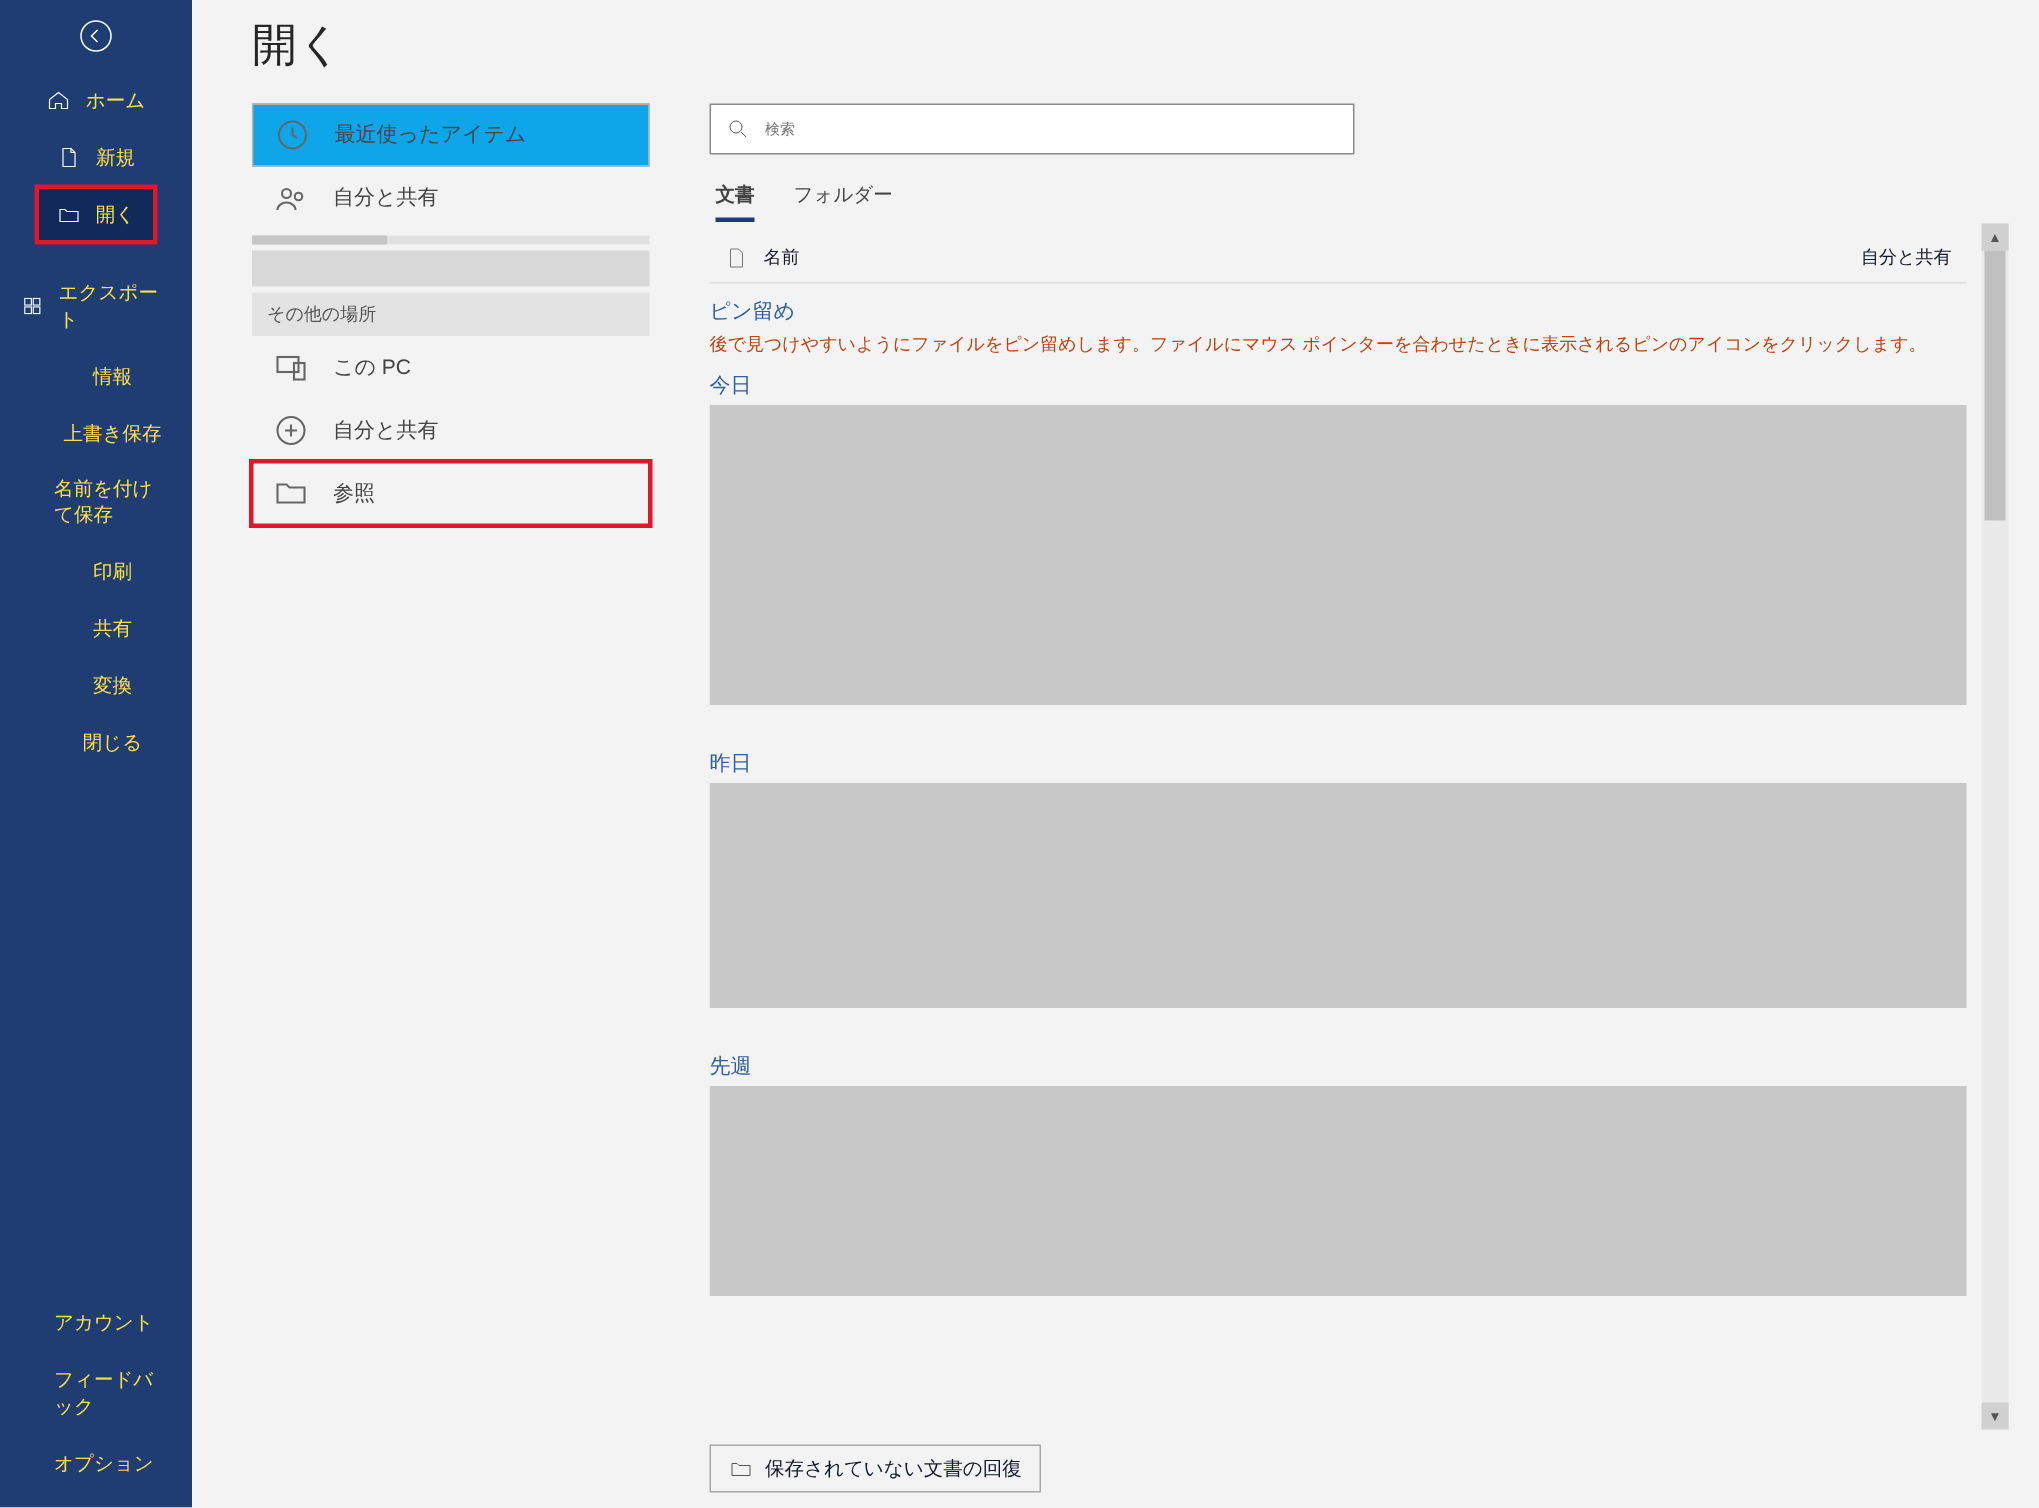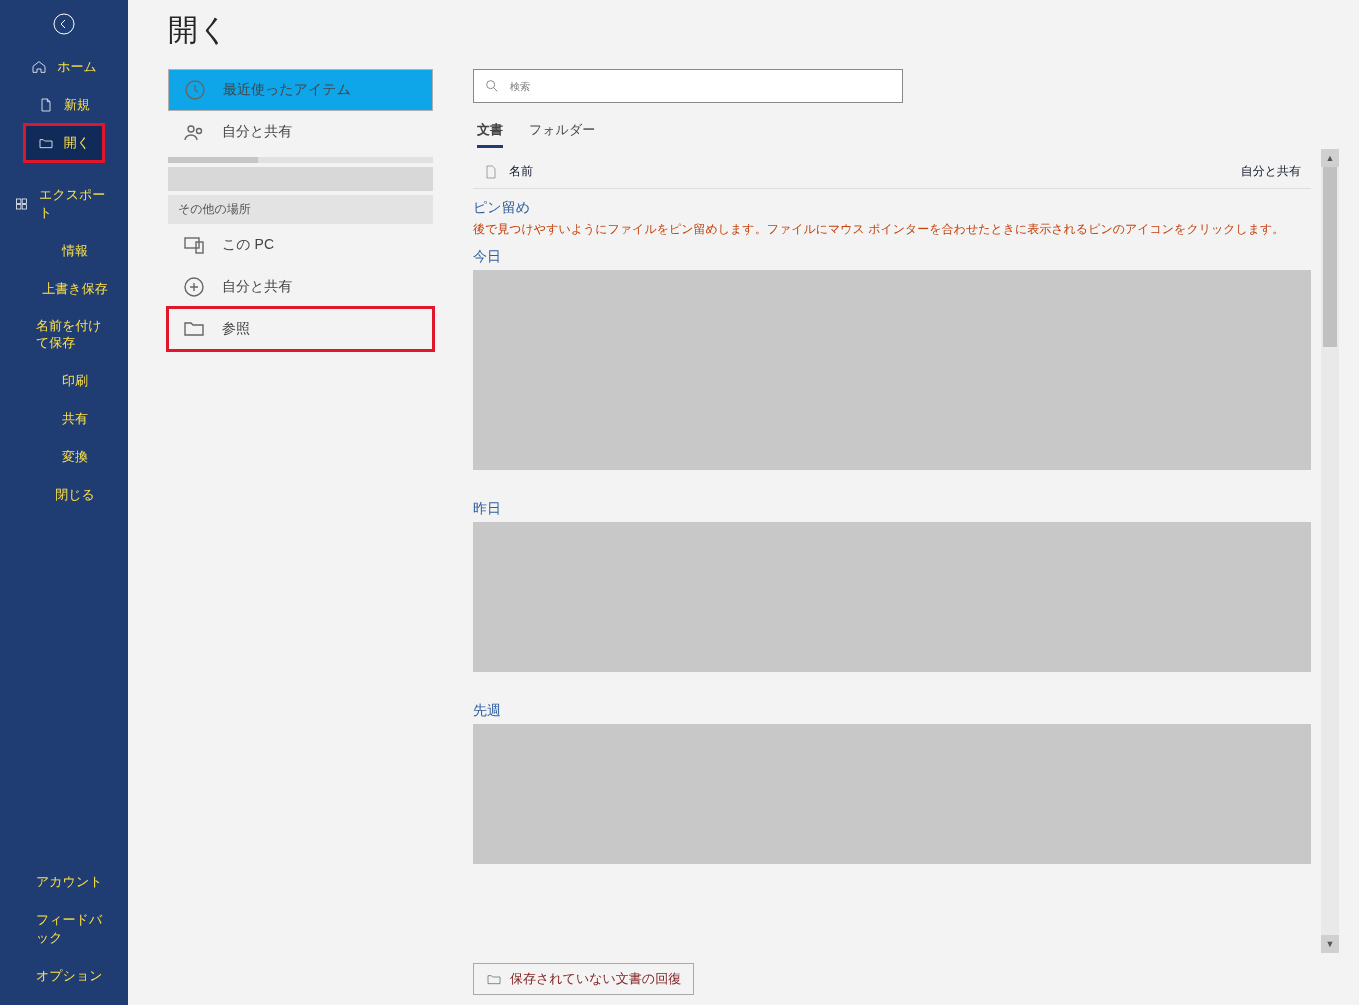--- a/index.html
+++ b/index.html
@@ -53,21 +53,21 @@
 .scrollbar .thumb { position:absolute; left:2px; right:2px; top:0; height:180px; background:#c0c0c0; cursor:pointer;}
 .scrollbar .btn-bottom{position:absolute;bottom:0;left:0;right:0;}
 
 .section-title { color: #2f5fa0; font-size: 14px; margin: 10px 0 4px; }
 .section-desc { font-size: 12px; color: #c2410c; margin-bottom: 8px; }
 .placeholder-block { background: #c8c8c8; width: 100%; }
 .ph-today { height: 200px; margin-bottom: 30px;}
 .ph-yesterday { height: 150px; margin-bottom: 30px;}
 .ph-lastweek { height: 140px; }
 
-.recover { margin-top:10px; border:1px solid #a9a9a9; display:inline-flex; align-items:center; gap:8px; padding:6px 12px; font-size:13px; color:#7f1d1d; cursor:pointer; background:#f3f3f3;}
+.recover { margin-top:10px; border:1px solid #a9a9a9; display:inline-flex; align-items:center; gap:8px; padding:6px 12px; font-size:13px; color:#0f172a; cursor:pointer; background:#f3f3f3;}
 .recover svg{width:16px;height:16px;stroke:#555;fill:none;}
 </style>
 </head>
 <body>
 
 <div class="sidebar">
   <div class="back-btn">
     <svg viewBox="0 0 24 24">
         <circle cx="12" cy="12" r="10"></circle>
         <path d="M13 8l-4 4 4 4"></path>

